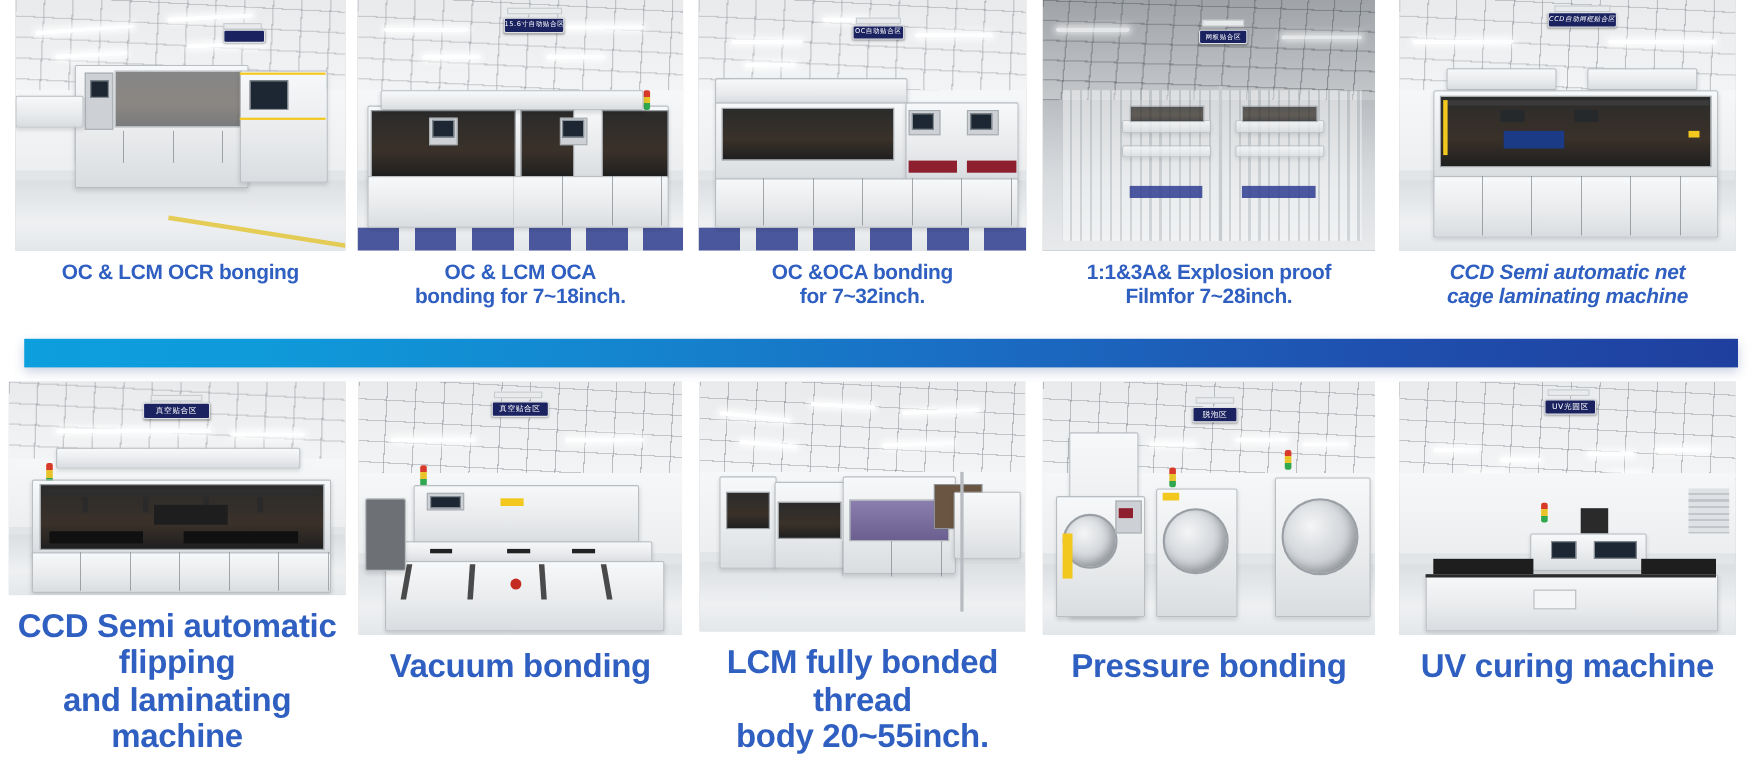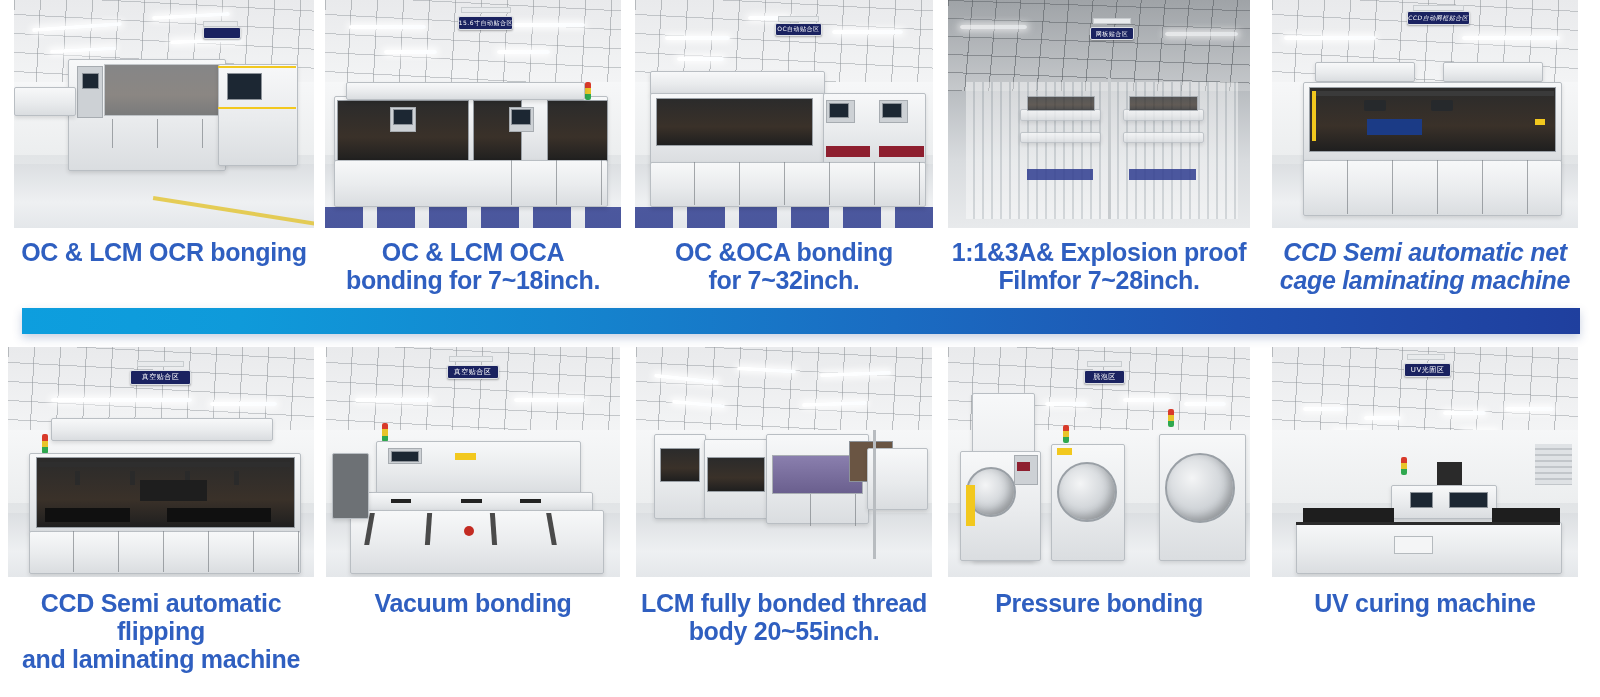--- a/index.html
+++ b/index.html
@@ -189,25 +189,25 @@
   
   .caption {
     color: #2f5fc0;
     font-weight: bold;
     text-align: center;
     line-height: 1.12;
     font-family: "Liberation Sans", sans-serif;
     letter-spacing: -0.3px;
   }
   .caption-top {
-    font-size: 25px;
+    font-size: 19px;
     margin-top: 10px;
   }
   .caption-bottom {
-    font-size: 25px;
+    font-size: 30px;
     margin-top: 12px;
   }
 
   
   .divider-wrap {
     position: absolute;
     left: 0;
     top: 308px;
     width: 1600px;
     height: 40px;

